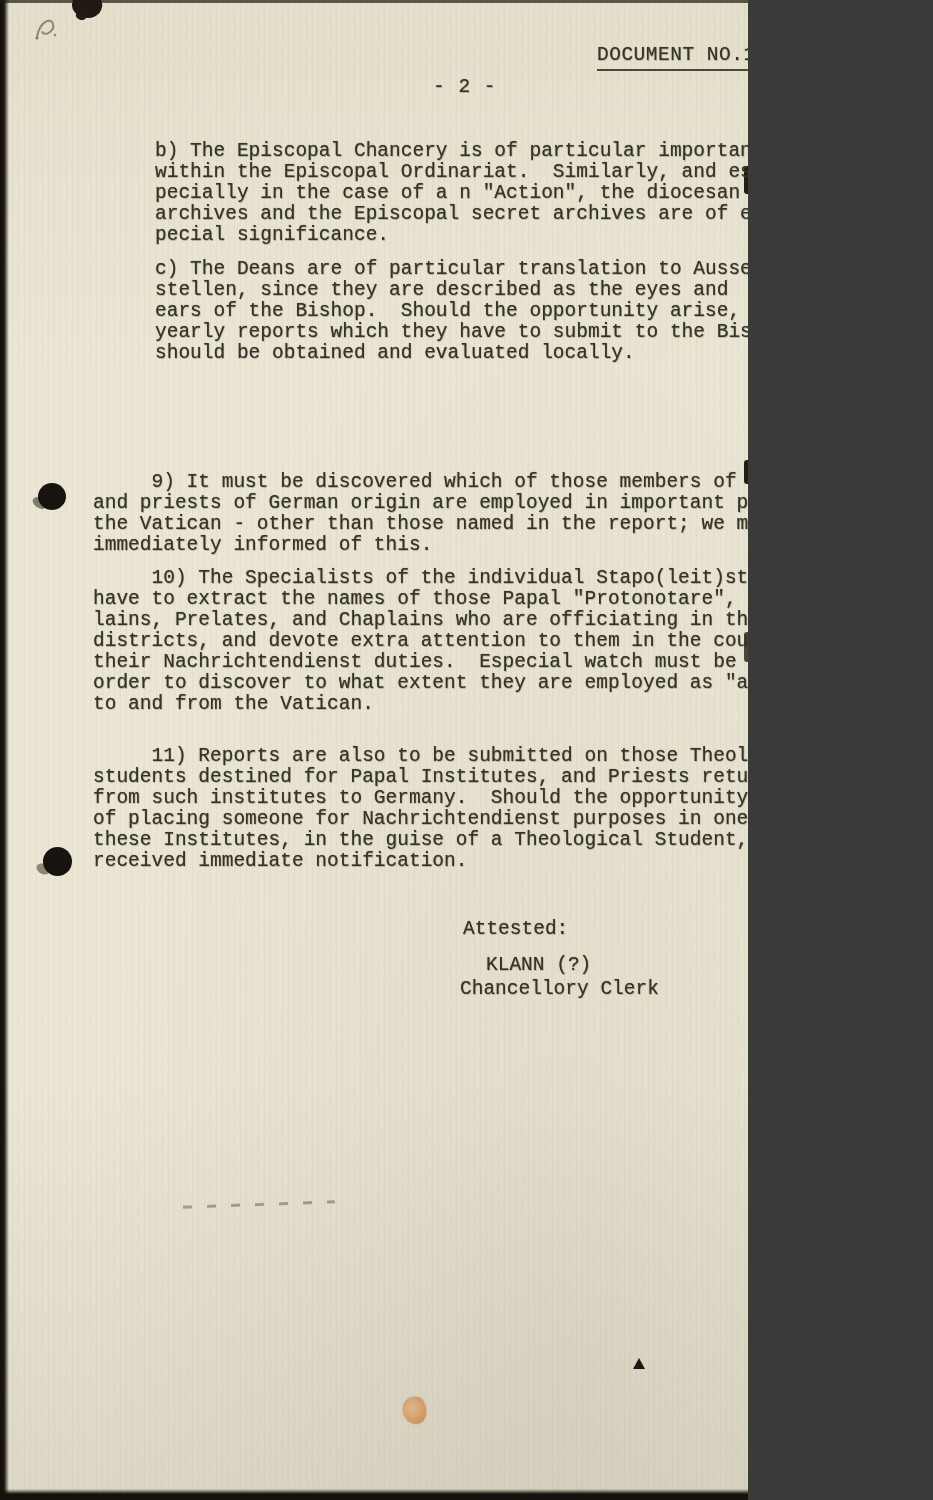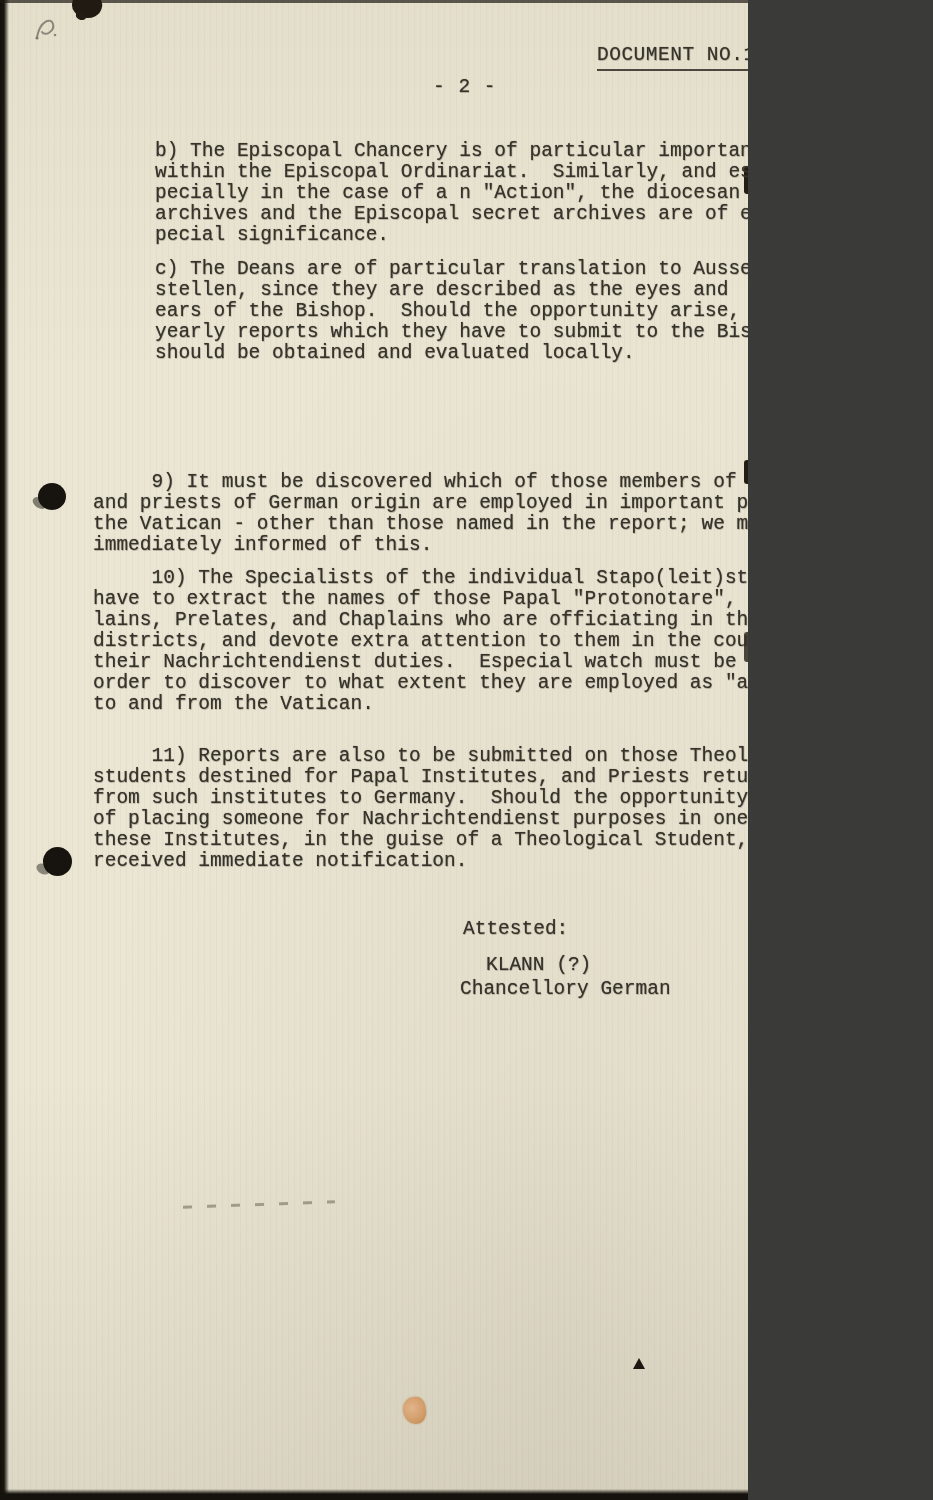--- a/index.html
+++ b/index.html
@@ -125,16 +125,16 @@
   <div class="tw para-11">     11) Reports are also to be submitted on those Theological
 students destined for Papal Institutes, and Priests returning
 from such institutes to Germany.  Should the opportunity arise
 of placing someone for Nachrichtendienst purposes in one of
 these Institutes, in the guise of a Theological Student, we should
 received immediate notification.</div>
 
 
   <div class="tw attested-label">Attested:</div>
   <div class="tw attested-name">KLANN (?)</div>
-  <div class="tw attested-title">Chancellory German</div>
+  <div class="tw attested-title">Chancellory Clerk</div>
 
 
 </div>
 
 </body></html>

